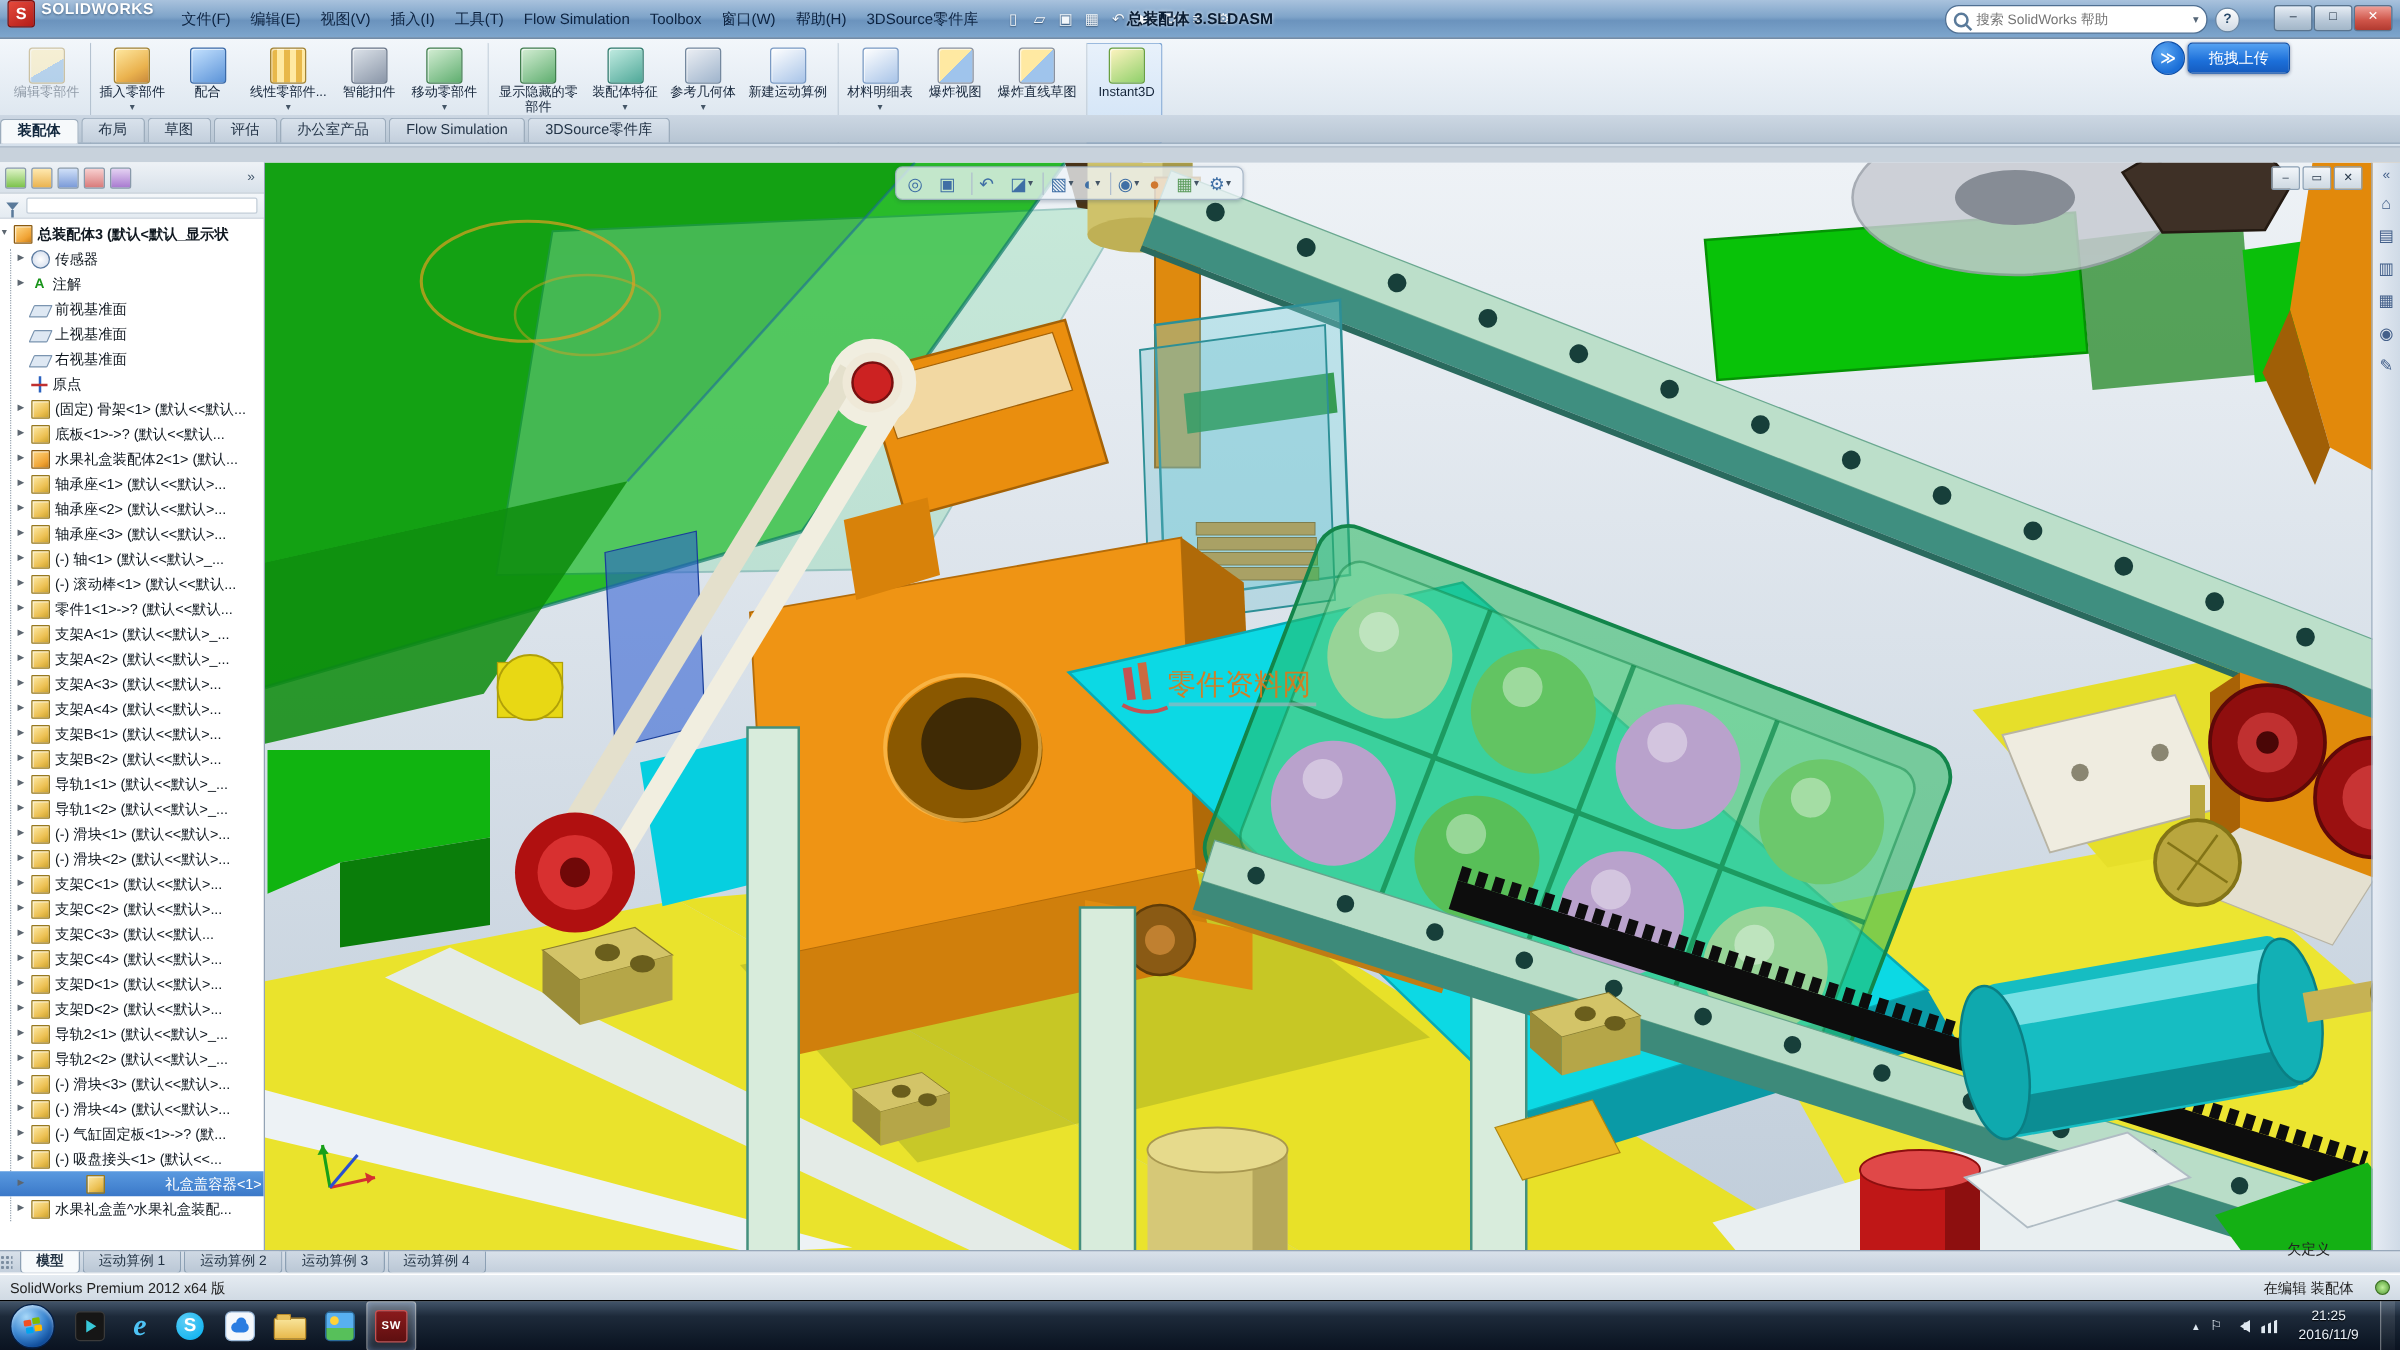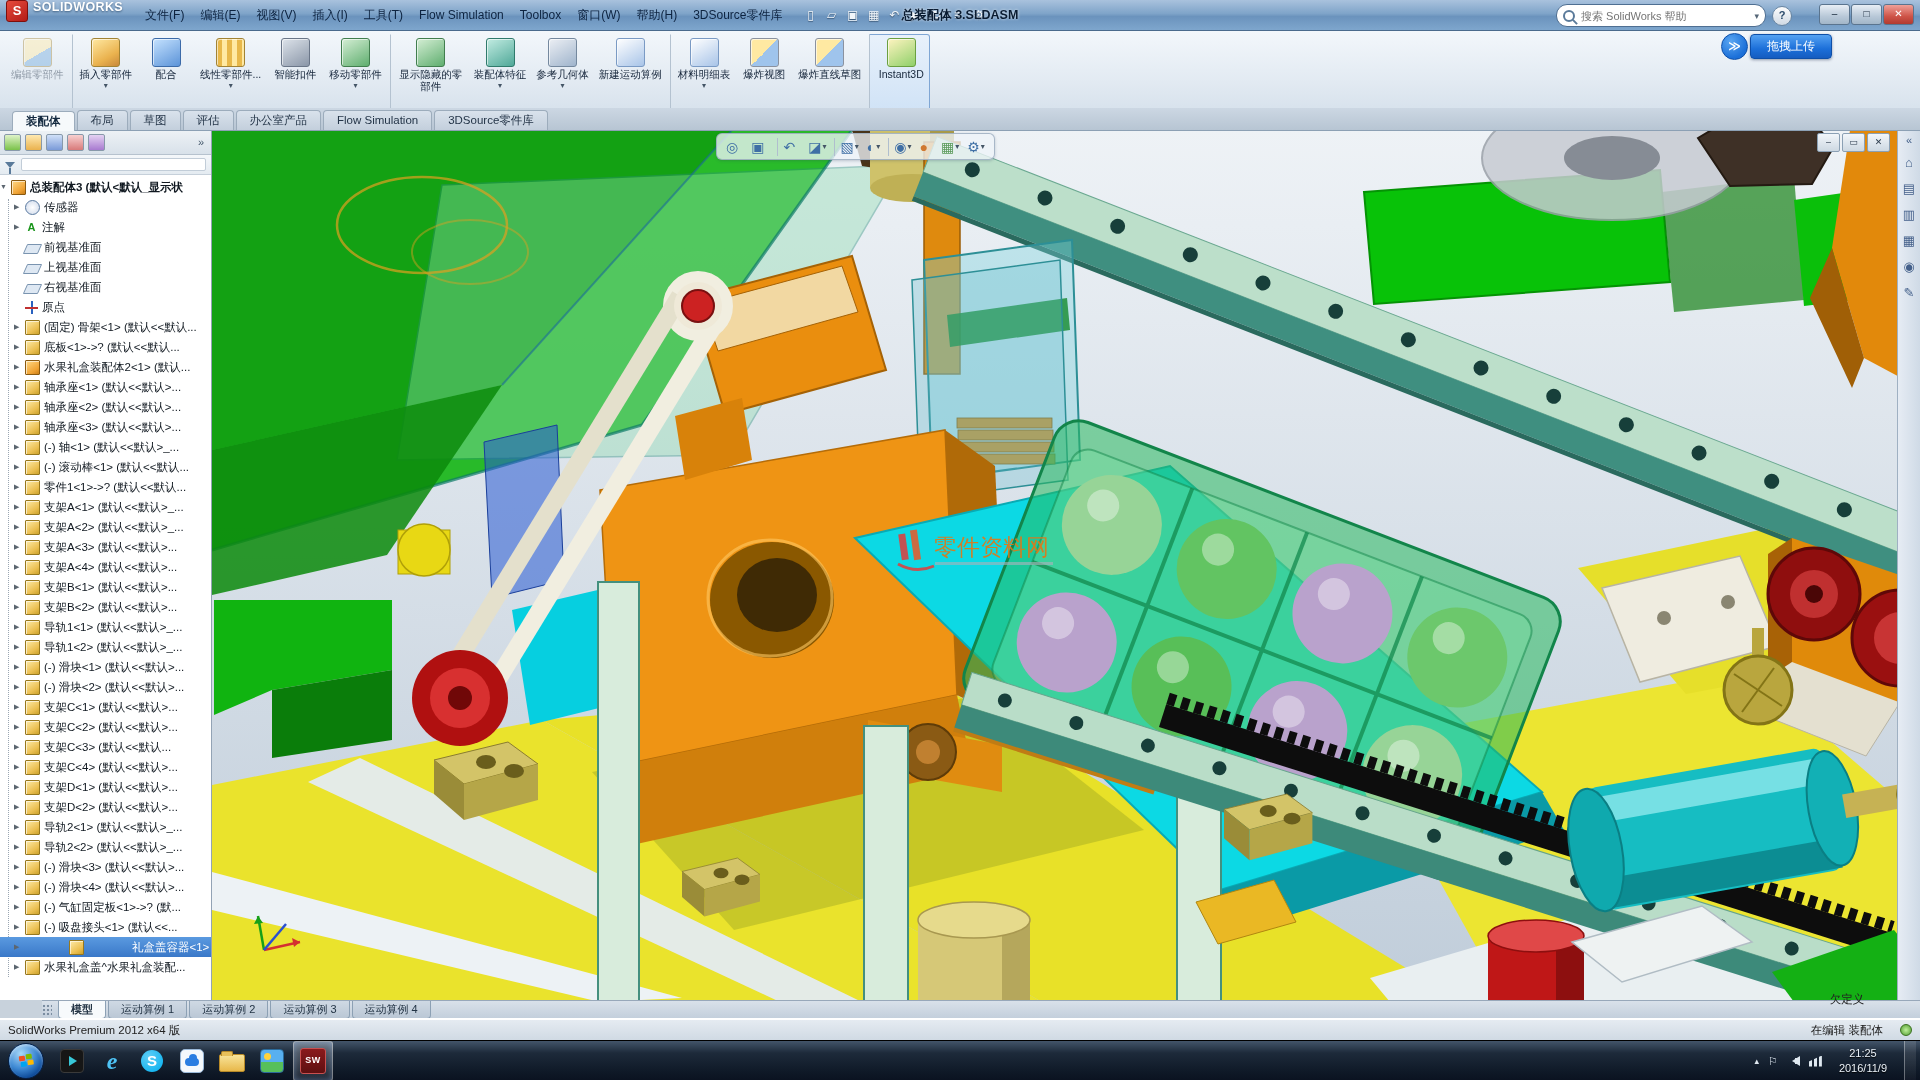--- a/index.html
+++ b/index.html
@@ -72,22 +72,22 @@
   .ricon[data-icon="edit-component"]{background:linear-gradient(150deg,#ffe9a2 55%,#6fa8dc 55%);}
   .ricon[data-icon="linear-component-pattern"]{background:repeating-linear-gradient(90deg,#e8b84a 0 5px,#ffe9a2 5px 10px);}
   .rlabel{font-size:10.5px;line-height:1.12;text-align:center;color:#15253a;margin-top:2px;}
   .rdrop{font-size:8px;color:#456;height:10px;line-height:10px;visibility:hidden;}
   .rdrop[data-show="true"]{visibility:visible;}
   .rbtn[data-icon="insert-components"],.rbtn[data-icon="show-hidden-components"],
   .rbtn[data-icon="bill-of-materials"],.rbtn[data-icon="instant3d"]{
     border-left:1px solid #b4c2d0;border-radius:0 3px 3px 0;margin-left:3px;padding-left:7px;}
 
   
-  .tabs{position:absolute;top:108px;left:0;right:0;height:22px;display:flex;align-items:flex-end;
-    background:linear-gradient(#ccd7e3,#b7c5d3);border-bottom:1px solid #8ca0b4;padding-left:12px;z-index:40;text-align:center;}
+  .tabs{position:absolute;top:92px;left:0;right:0;height:22px;display:flex;align-items:flex-end;
+    background:linear-gradient(#ccd7e3,#b7c5d3);border-bottom:1px solid #8ca0b4;padding-left:0;z-index:40;text-align:center;}
   .tab{margin-right:2px;padding:3px 13px 3px;font-size:11.5px;color:#243548;
     background:linear-gradient(#d9e2ec,#c3cfdc);border:1px solid #9cacbc;border-bottom:none;
     border-radius:4px 4px 0 0;line-height:13px;}
   .tab[data-active="true"]{background:#f6f9fb;font-weight:bold;color:#12283e;position:relative;top:1px;}
 
   
   .main{position:absolute;top:130px;left:0;right:0;height:870px;background:#dfe5ec;}
 
   
   .panel{position:absolute;left:0;top:0;width:212px;height:100%;background:#fff;
@@ -158,21 +158,21 @@
 
   .taskstrip{position:absolute;right:0;top:0;bottom:0;width:22px;
     background:linear-gradient(90deg,#e6ecf4,#cfdae6);border-left:1px solid #9fb0c2;
     display:flex;flex-direction:column;align-items:center;padding-top:4px;gap:10px;}
   .tpicon{font-size:13px;color:#44608a;line-height:14px;}
   .tp-collapse{font-size:11px;color:#44608a;}
 
   
   .motionbar{position:absolute;top:1000px;left:0;right:0;height:18px;
     background:linear-gradient(#d9e1ea,#c2cedb);border-top:1px solid #98a8ba;
-    display:flex;align-items:flex-start;padding-left:0;z-index:40;margin-left:42px;}
+    display:flex;align-items:flex-start;padding-left:0;z-index:40;}
   .mhandle{width:10px;height:12px;margin:3px 6px 0 0;
     background:radial-gradient(circle,#7b8da0 1px,transparent 1.6px) 0 0/4px 4px;}
   .mtab2{padding:2px 12px;font-size:11px;color:#223344;line-height:13px;
     background:linear-gradient(#cfd9e4,#bac7d5);border:1px solid #8ca0b4;border-top:none;
     border-radius:0 0 4px 4px;margin-right:2px;}
   .mtab2[data-active="true"]{background:#f7fafc;font-weight:bold;}
   .statusbar{position:absolute;top:1018px;left:0;right:0;height:22px;background:linear-gradient(#e6ecf2,#cfd9e3);
     border-top:1px solid #fff;box-shadow:inset 0 1px 0 #fff;display:flex;align-items:center;
     font-size:11.5px;color:#222;z-index:40;}
   .status-left{padding-left:8px;}

